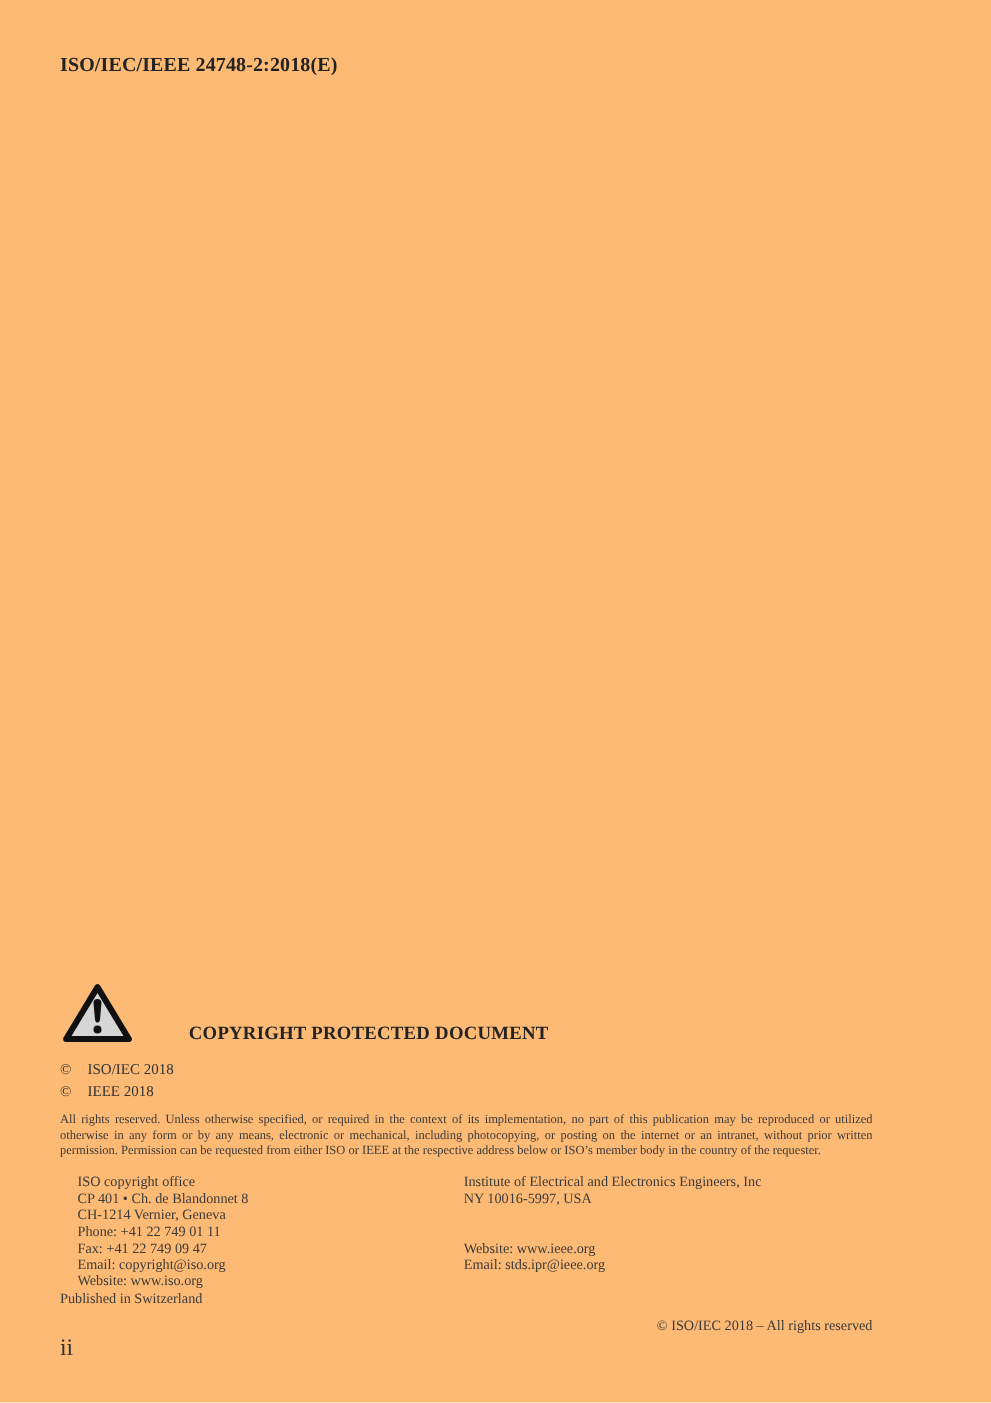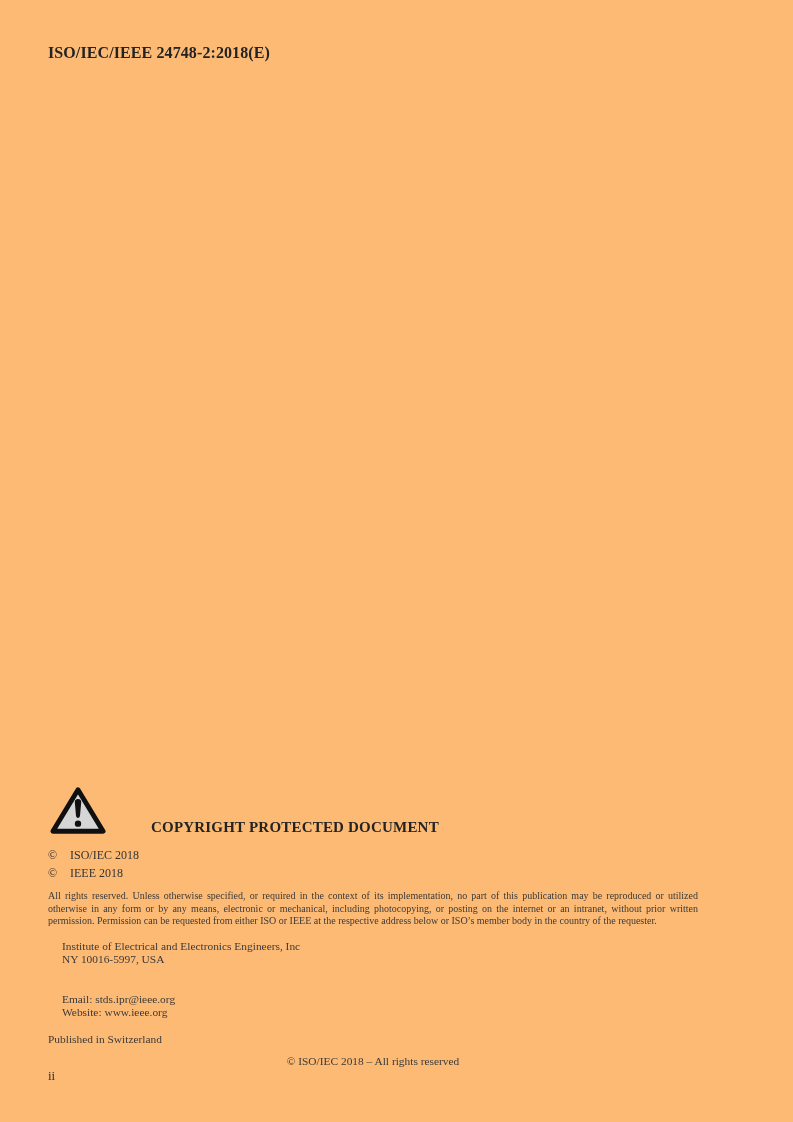--- a/index.html
+++ b/index.html
@@ -87,30 +87,30 @@
     top: 1033px;
     font-size: 11.4px;
     color: #3a3a3a;
     text-align: center;
   }
   .footer-rights {
     position: absolute;
     left: 48px;
     top: 1055px;
     width: 650px;
-    text-align: center;
+    text-align: right;
     font-size: 11.4px;
     line-height: 13.5px;
     color: #3a3a3a;
   }
   .page-number {
     position: absolute;
     left: 48px;
     top: 1068px;
-    font-size: 13px;
+    font-size: 19px;
     color: #333333;
   }
 </style>
 </head>
 <body>
 
 <div class="page">
 
   <div class="doc-header">ISO/IEC/IEEE 24748-2:2018(E)</div>
 
@@ -131,27 +131,36 @@
     </div>
     <div class="copy-line">
       <span class="copy-sym">©</span>
       <span>IEEE 2018</span>
     </div>
   </div>
 
   <div class="notice">All rights reserved. Unless otherwise specified, or required in the context of its implementation, no part of this publication may be reproduced or utilized otherwise in any form or by any means, electronic or mechanical, including photocopying, or posting on the internet or an intranet, without prior written permission. Permission can be requested from either ISO or IEEE at the respective address below or ISO’s member body in the country of the requester.</div>
 
   <div class="addresses">
+    <div class="addr-col-iso">
+      <div class="addr-line">ISO copyright office</div>
+      <div class="addr-line">CP 401 • Ch. de Blandonnet 8</div>
+      <div class="addr-line">CH-1214 Vernier, Geneva</div>
+      <div class="addr-line">Phone: +41 22 749 01 11</div>
+      <div class="addr-line">Fax: +41 22 749 09 47</div>
+      <div class="addr-line">Email: copyright@iso.org</div>
+      <div class="addr-line">Website: www.iso.org</div>
+    </div>
     <div class="addr-col-ieee">
       <div class="addr-line">Institute of Electrical and Electronics Engineers, Inc</div>
       <div class="addr-line">NY 10016-5997, USA</div>
       <div class="addr-line"></div>
       <div class="addr-line"></div>
+      <div class="addr-line">Website: www.ieee.org</div>
       <div class="addr-line">Email: stds.ipr@ieee.org</div>
-      <div class="addr-line">Website: www.ieee.org</div>
     </div>
   </div>
 
   <div class="published-line">Published in Switzerland</div>
 
   <div class="footer-rights">
     <div>© ISO/IEC 2018 – All rights reserved</div>
   </div>
 
   <div class="page-number">ii</div>

